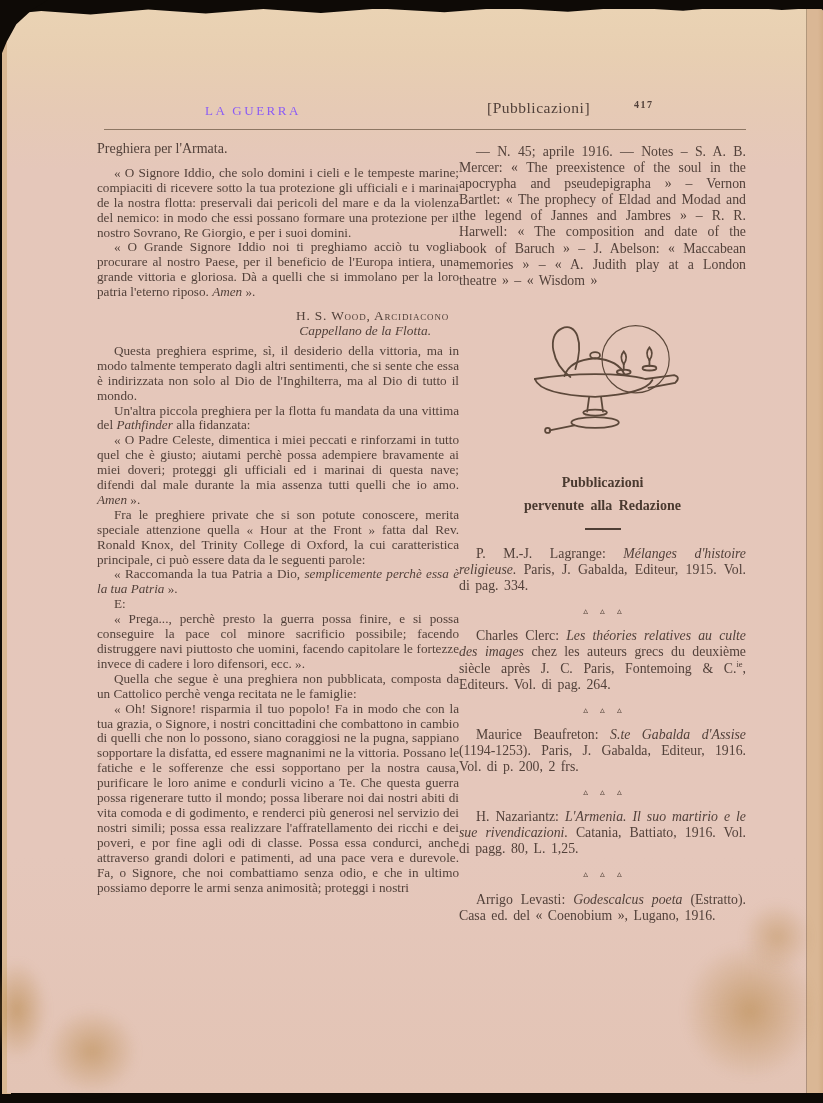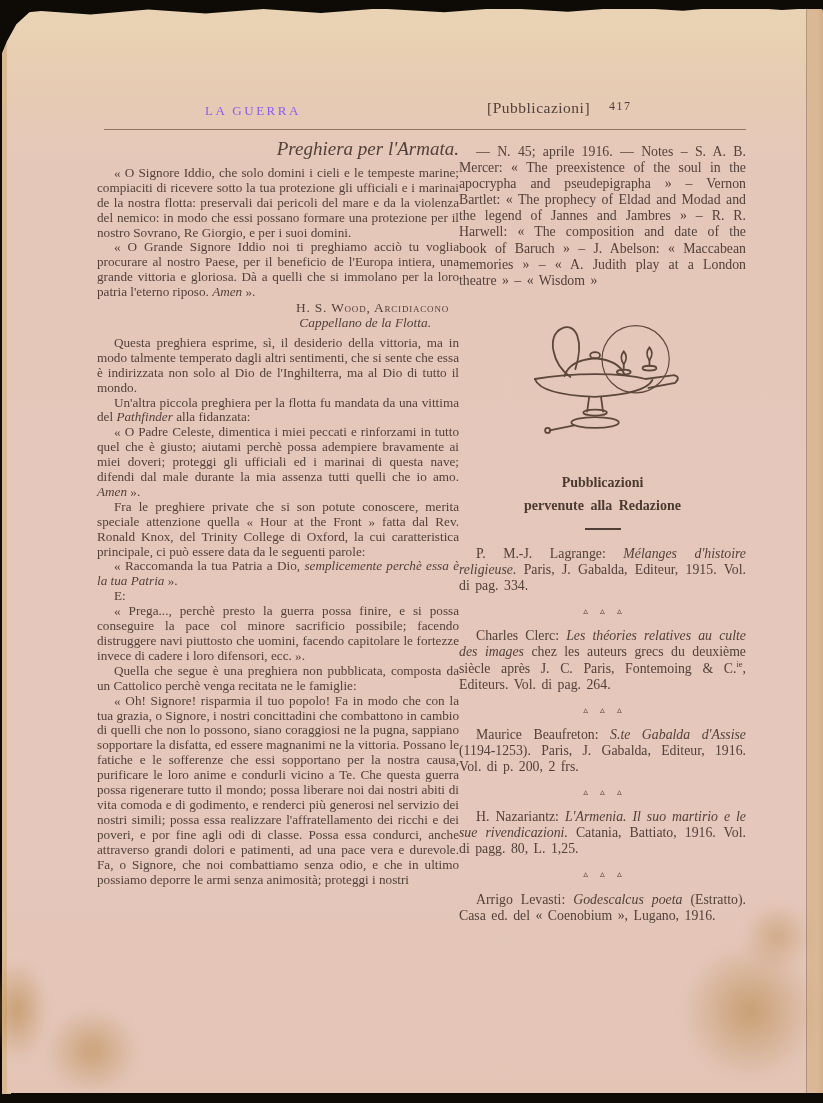--- a/index.html
+++ b/index.html
@@ -41,30 +41,30 @@
   .stain-a{left:-14px;top:960px;width:62px;height:100px;background:radial-gradient(ellipse at center,rgba(178,128,60,.55) 0%,rgba(178,128,60,0) 70%);}
   .stain-b{left:46px;top:1008px;width:92px;height:86px;background:radial-gradient(ellipse at center,rgba(178,128,60,.5) 0%,rgba(178,128,60,0) 70%);}
   .stain-c{left:684px;top:944px;width:132px;height:134px;background:radial-gradient(ellipse at center,rgba(178,128,60,.55) 0%,rgba(178,128,60,0) 72%);}
   .stain-d{left:742px;top:902px;width:70px;height:70px;background:radial-gradient(ellipse at center,rgba(178,128,60,.4) 0%,rgba(178,128,60,0) 70%);}
 
   .content{position:absolute;left:0;top:0;width:823px;height:1103px;z-index:4;color:#52413a;}
 
   
   .rh-journal{position:absolute;left:205px;top:103px;font-size:13px;letter-spacing:2.5px;font-variant:small-caps;color:#8b5cf6;}
   .rh-section{position:absolute;left:487px;top:99px;font-size:15.5px;letter-spacing:.5px;}
-  .rh-page{position:absolute;left:609px;top:99px;font-size:12px;letter-spacing:1.5px;}
+  .rh-page{position:absolute;left:634px;top:99px;font-size:10px;letter-spacing:1.5px;font-weight:bold;}
   .head-rule{position:absolute;left:104px;top:129px;width:642px;height:1px;background:#6f5a47;opacity:.75;}
 
   
   .col-left{position:absolute;left:97px;top:142px;width:362px;font-size:13.2px;line-height:14.9px;text-align:justify;}
   .col-right{position:absolute;left:459px;top:144px;width:287px;font-size:13.8px;line-height:16.1px;text-align:justify;word-spacing:2px;}
 
   .col-left p,.col-right p{margin:0;text-indent:17px;}
-  .prayer-title{font-style:italic;text-align:right;text-indent:0 !important;margin-bottom:9px !important;font-size:19px;}
-  .sig{text-align:right;margin:1px 0 5px 0;}
+  .prayer-title{text-align:left;text-indent:0 !important;margin-bottom:9px !important;font-size:14px;}
+  .sig{text-align:right;margin:9px 0 5px 0;}
   .sig-name{font-variant:small-caps;letter-spacing:.8px;padding-right:10px;font-size:13.4px;}
   .sig-role{font-style:italic;padding-right:28px;font-size:13.4px;}
 
   .seg-i{font-style:italic;}
   .seg-sup{vertical-align:super;font-size:.62em;line-height:0;}
 
   
   .lamp-fig{margin:30px auto 0 auto;width:168px;text-align:center;}
   .pub-heading{margin-top:28px;text-align:center;font-weight:bold;font-size:14px;line-height:23px;word-spacing:3px;color:#4a3a30;}
   .pub-heading-rule{width:36px;height:2px;background:#4e3e35;margin:11px auto 16px auto;}

